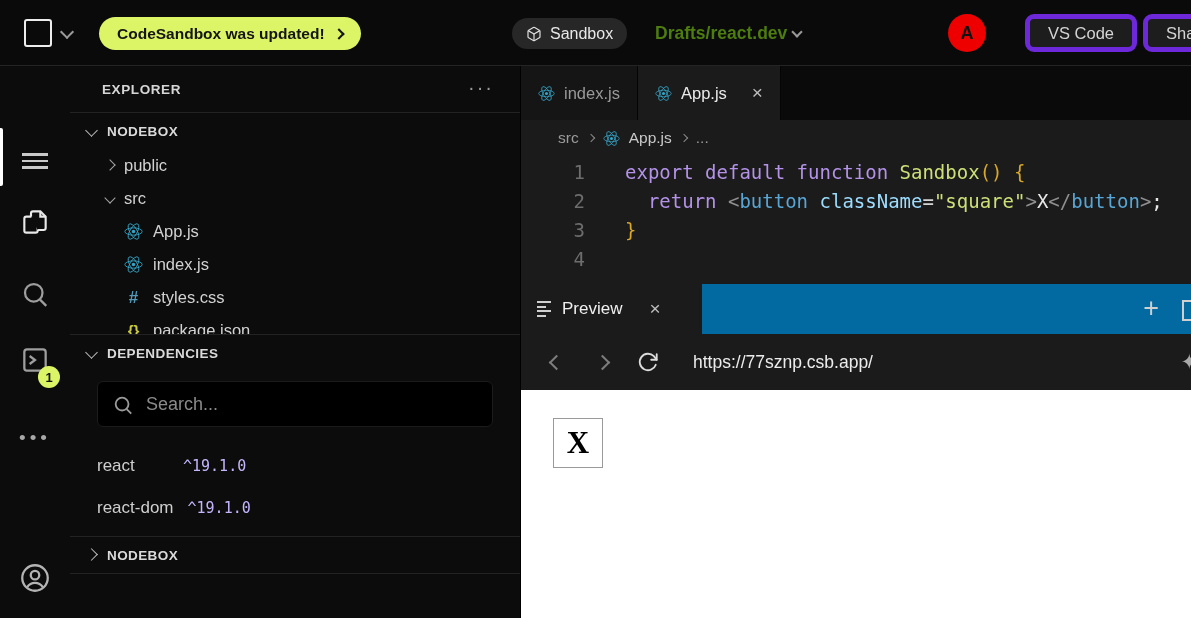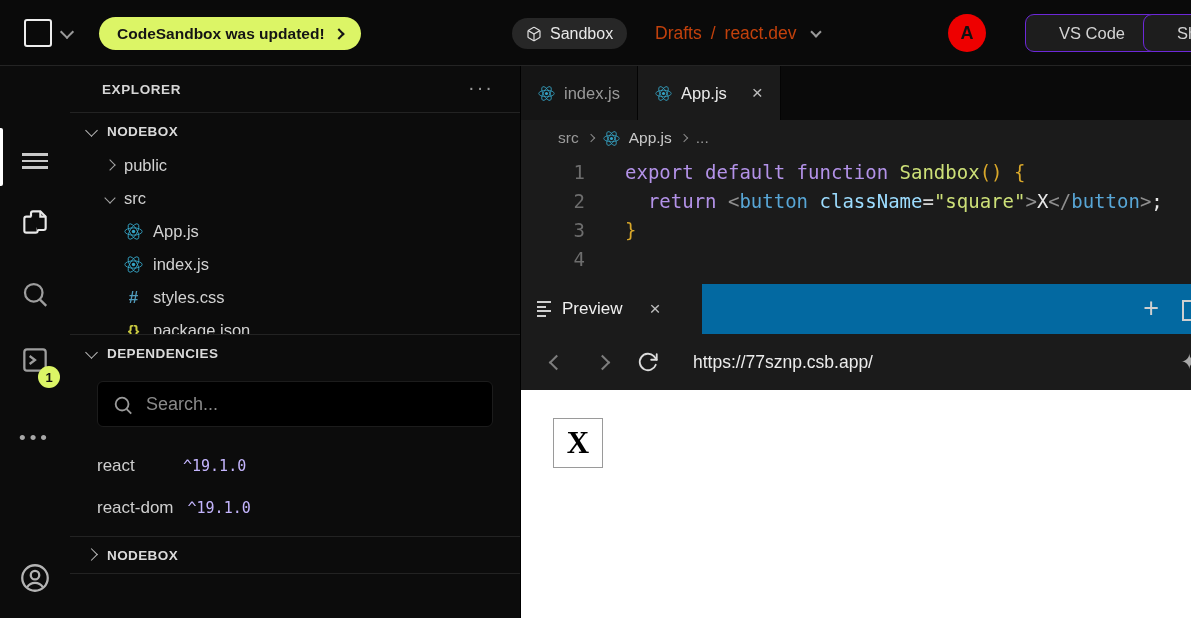--- a/index.html
+++ b/index.html
@@ -10,26 +10,26 @@
   .logo-box{position:absolute;left:24px;top:19px;width:24px;height:24px;border:2.5px solid #ededed;border-radius:3px;}
   .chev{display:inline-block;width:8px;height:8px;border-right:2px solid #9a9a9a;border-bottom:2px solid #9a9a9a;}
   .chev.down{transform:rotate(45deg);}
   .chev.right{transform:rotate(-45deg);}
   .logo-chev{position:absolute;left:62px;top:27px;}
   .update-pill{position:absolute;left:99px;top:17px;height:33px;border-radius:17px;background:#dcf566;color:#141414;
        font-size:15.5px;font-weight:600;display:flex;align-items:center;gap:10px;padding:0 18px;cursor:pointer;}
   .update-pill .chev{width:6px;height:6px;border-color:#141414;border-width:2px;}
   .sandbox-badge{position:absolute;left:512px;top:18px;height:31px;border-radius:16px;background:#272727;color:#e8e8e8;
        font-size:16px;display:flex;align-items:center;gap:8px;padding:0 14px;box-sizing:border-box;}
-  .proj-crumb{position:absolute;left:655px;top:0;height:66px;display:flex;align-items:center;gap:9px;font-size:17.5px;color:#c2410c;}
+  .proj-crumb{position:absolute;left:655px;top:0;height:66px;display:flex;align-items:center;font-size:17.5px;color:#4d7c0f;font-weight:bold;}
   .proj-crumb .chev{width:6px;height:6px;margin-left:6px;margin-top:-3px;}
   .avatar{position:absolute;left:948px;top:14px;width:38px;height:38px;border-radius:50%;background:#ee0000;color:#111;
        display:flex;align-items:center;justify-content:center;font-size:18px;font-weight:700;}
-  .top-btn{position:absolute;top:14px;height:38px;border-radius:9px;background:#1d1d1d;border:1px solid #6d28d9;color:#d4d4d4;
-       font-size:16.5px;display:flex;align-items:center;padding:0 33px;box-sizing:border-box;cursor:pointer;}
+  .top-btn{position:absolute;top:14px;height:38px;border-radius:9px;background:#1d1d1d;border:5px solid #6d28d9;color:#d4d4d4;
+       font-size:16.5px;display:flex;align-items:center;padding:0 18px;box-sizing:border-box;cursor:pointer;}
   .btn-vscode{left:1025px;}
   .btn-share{left:1143px;width:96px;}
   
   .activitybar{position:absolute;left:0;top:66px;width:70px;height:552px;background:#0c0c0c;}
   .abicon{position:absolute;left:0;width:70px;height:44px;display:flex;align-items:center;justify-content:center;cursor:pointer;}
   .active-bar{position:absolute;left:0;top:62px;width:3px;height:58px;background:#fff;border-radius:0 2px 2px 0;}
   .ham span{display:block;width:26px;height:2.5px;background:#c9c9c9;margin:4px 0;}
   .dots-glyph{font-size:19px;letter-spacing:4px;color:#a8a8a8;}
   .term-wrap{position:relative;}
   .term-badge{position:absolute;right:-9px;bottom:-8px;width:22px;height:22px;border-radius:50%;background:#dcf566;color:#111;

